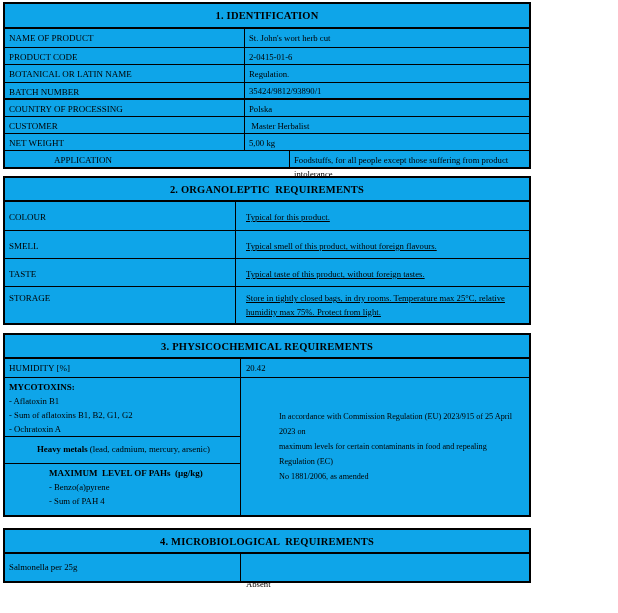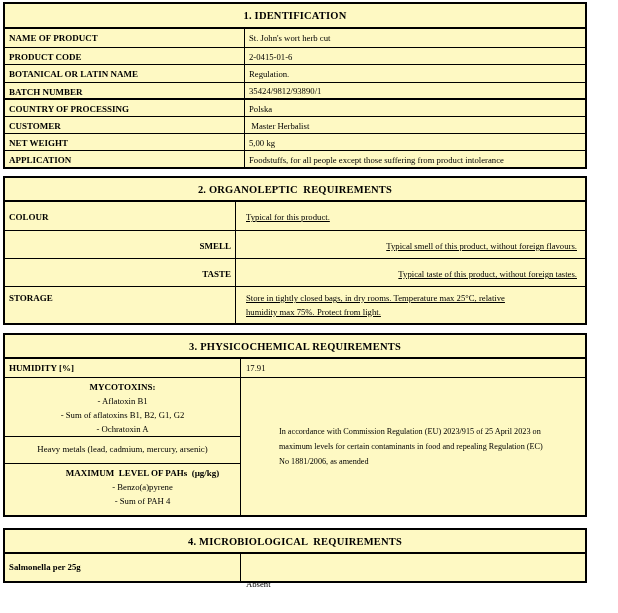--- a/index.html
+++ b/index.html
@@ -2,66 +2,66 @@
 <html><head>
 <meta charset="utf-8">
 <style>
   html,body{margin:0;padding:0;}
   body{
     width:618px;height:613px;overflow:hidden;background:#ffffff;
     font-family:"Liberation Serif", serif;color:#000;
     -webkit-font-smoothing:antialiased;
   }
   .doc{margin:2px 0 0 3px;width:612px;}
-  .box{border:2px solid #000;box-sizing:border-box;width:584px;background:#fef9c3;}
+  .box{border:2px solid #000;box-sizing:border-box;width:528px;background:#0ea5e9;}
   .gap7{margin-top:7px;} .gap8{margin-top:8px;} .gap11{margin-top:11px;}
   .title{
     box-sizing:border-box;border-bottom:2px solid #000;
     display:flex;align-items:center;justify-content:center;
     font-weight:bold;font-size:10.5px;letter-spacing:.2px;white-space:pre-wrap;
   }
   .t25{height:25px;} .t24{height:24px;}
   .row{display:flex;box-sizing:border-box;border-bottom:1px solid #000;}
   .row.last{border-bottom:none;}
   .row.thick{border-bottom-width:2px;align-items:center;}
   .lc{
     box-sizing:border-box;border-right:1px solid #000;
-    padding:3px 4px 0 4px;font-weight:bold;font-size:9px;
+    padding:3px 4px 0 4px;font-weight:normal;font-size:9px;
     white-space:pre-wrap;line-height:12.5px;
   }
   .vc{
     flex:1;box-sizing:border-box;padding:3px 8px 0 4px;
     font-size:8.7px;white-space:pre-wrap;line-height:13.5px;
   }
   .s1 .lc{width:240px;}
   .s2 .lc{width:231px;}
   .s3 .lc,.s4 .lc{width:236px;}
   .s2 .pt9{padding-top:9px;}
   .s2 .pt5{padding-top:5px;}
   .s2 .vc{padding-left:10px;text-decoration:underline;}
   .s4 .lc{font-size:8.8px;padding-top:7px;}
   .s4 .vc{padding-top:24px;padding-left:5px;}
   .s3 .vc{padding-left:5px;}
   
   .split{display:flex;box-sizing:border-box;}
   .leftcol{width:236px;box-sizing:border-box;border-right:1px solid #000;display:flex;flex-direction:column;}
-  .lrow{box-sizing:border-box;border-bottom:1px solid #000;padding:2px 4px 0 4px;text-align:center;}
+  .lrow{box-sizing:border-box;border-bottom:1px solid #000;padding:2px 4px 0 4px;}
   .lrow.last{border-bottom:none;}
   .blockhead{font-weight:bold;font-size:9px;line-height:14px;white-space:pre-wrap;display:block;}
   .blockitems{font-size:8.7px;line-height:14px;white-space:pre-wrap;display:block;}
   .hm{padding-top:6px;font-size:8.8px;line-height:12px;}
-  .hm .b{font-weight:normal;}
+  .hm .b{font-weight:bold;margin-left:28px;}
   .hm .r{font-weight:normal;white-space:pre-wrap;margin-top:16px;}
   .merged{
     flex:1;display:flex;align-items:center;box-sizing:border-box;
     padding-left:38px;padding-right:12px;
     font-size:8.2px;line-height:15px;white-space:pre-wrap;
   }
-  .h16{height:16px;} .h17{height:17px;} .h18{height:18px;} .h19{height:19px;}
-  .h27{height:27px;} .h28{height:28px;text-align:right;} .h29{height:29px;} .h36{height:36px;}
+  .h16{height:16px;margin-left:45px;} .h17{height:17px;} .h18{height:18px;} .h19{height:19px;}
+  .h27{height:27px;} .h28{height:28px;} .h29{height:29px;} .h36{height:36px;}
   .h51{height:51px;margin-left:40px;} .h59{height:59px;} .h137{height:137px;}
 </style>
 </head>
 <body>
 
 <div class="doc">
 
   <section class="box s1">
     <div class="title t25">1. IDENTIFICATION</div>
     <div class="row h19">
@@ -116,21 +116,21 @@
       <div class="lc pt5">STORAGE</div>
       <div class="vc pt5">Store in tightly closed bags, in dry rooms. Temperature max 25°C, relative
 humidity max 75%. Protect from light.</div>
     </div>
   </section>
 
   <section class="box s3 gap8">
     <div class="title t24">3. PHYSICOCHEMICAL REQUIREMENTS</div>
     <div class="row h19">
       <div class="lc">HUMIDITY [%]</div>
-      <div class="vc">17.91</div>
+      <div class="vc">20.42</div>
     </div>
     <div class="split h137">
       <div class="leftcol">
         <div class="lrow h59">
           <span class="blockhead">MYCOTOXINS:</span>
           <span class="blockitems">- Aflatoxin B1
 - Sum of aflatoxins B1, B2, G1, G2
 - Ochratoxin A</span>
         </div>
         <div class="lrow h27 hm">

